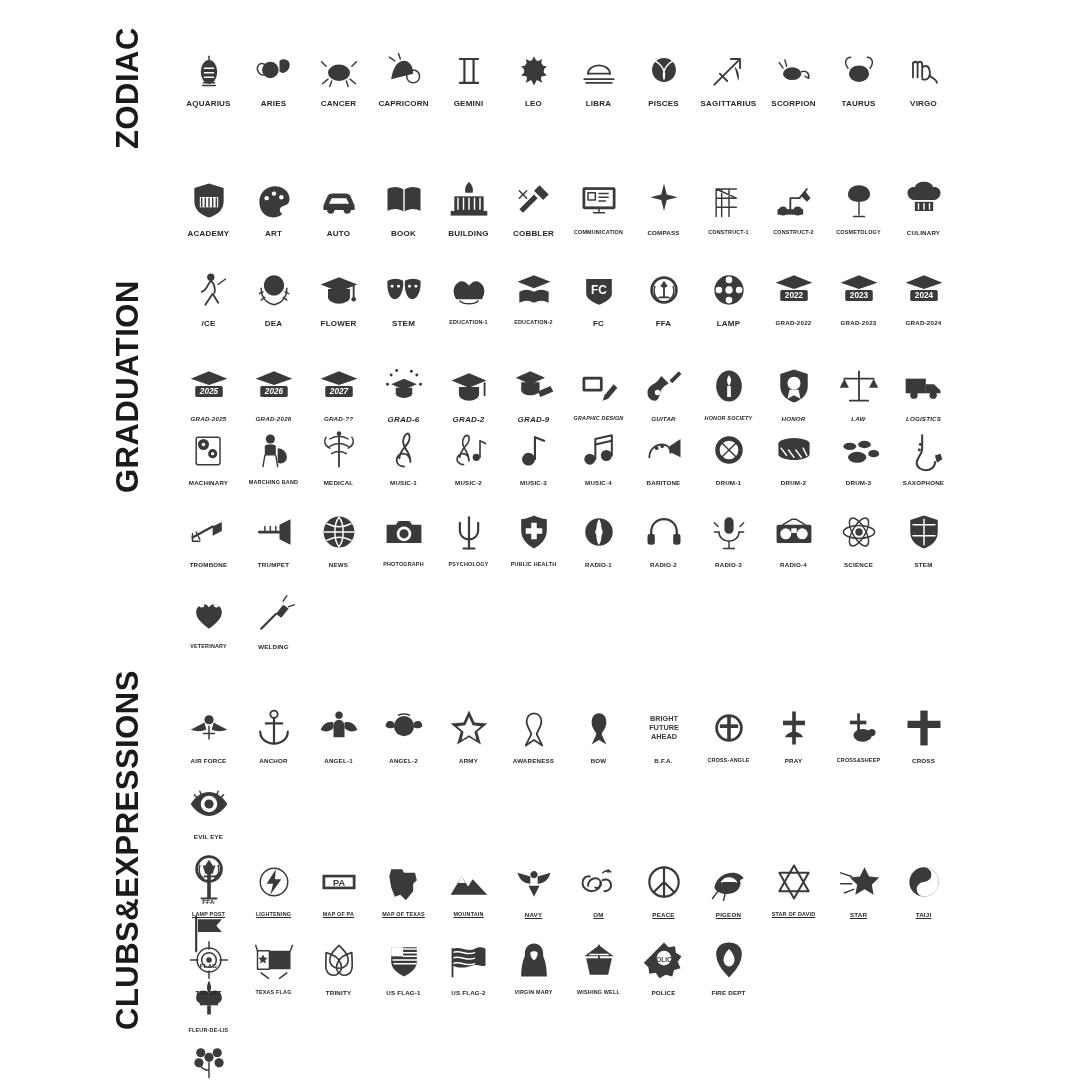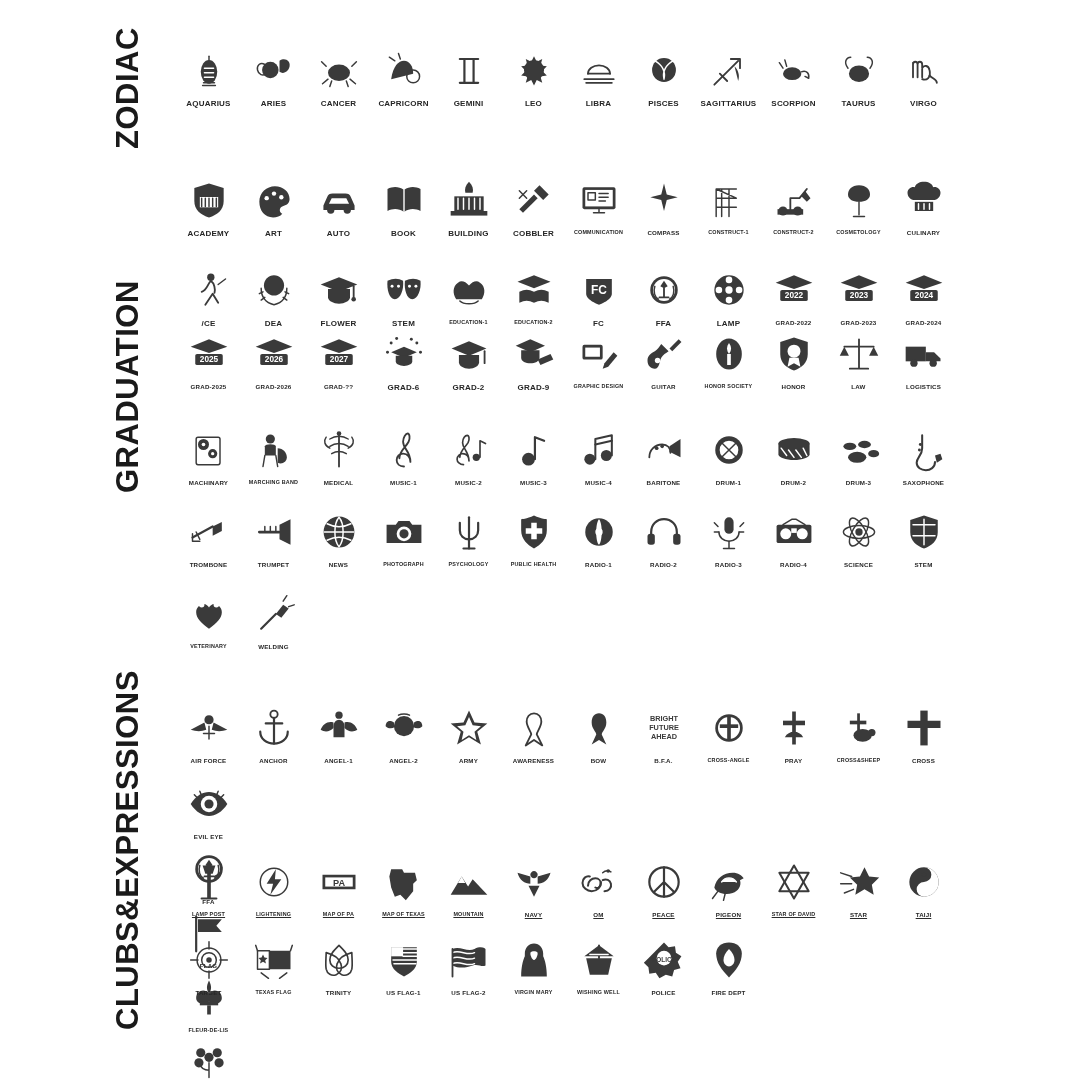--- a/index.html
+++ b/index.html
@@ -460,21 +460,21 @@
         <div class="glyph">
           <svg width="44" height="44" viewBox="0 0 48 48" fill="none" stroke="#3a3a3a" stroke-width="1.6" stroke-linecap="round" stroke-linejoin="round">
             <path d="M24 8L4 16l20 7 20-7z" fill="#3a3a3a" stroke="none"></path>
             <rect x="9" y="24" width="30" height="12" rx="2" fill="#3a3a3a" stroke="none"></rect>
             <text x="24" y="33" font-size="9" font-family="Liberation Sans, sans-serif" font-weight="bold" fill="#fff" stroke="none" text-anchor="middle">2024</text>
           </svg>
         </div>
         <div class="cap sm">GRAD-2024</div>
       </div>
     </div>
-  <div class="row" id="row-3" style="left:176px; top:326px;">
+  <div class="row" id="row-3" style="left:176px; top:358px;font-style:italic;">
       <div class="cell">
         <div class="glyph">
           <svg width="44" height="44" viewBox="0 0 48 48" fill="none" stroke="#3a3a3a" stroke-width="1.6" stroke-linecap="round" stroke-linejoin="round">
             <path d="M24 8L4 16l20 7 20-7z" fill="#3a3a3a" stroke="none"></path>
             <rect x="9" y="24" width="30" height="12" rx="2" fill="#3a3a3a" stroke="none"></rect>
             <text x="24" y="33" font-size="9" font-family="Liberation Sans, sans-serif" font-weight="bold" fill="#fff" stroke="none" text-anchor="middle">2025</text>
           </svg>
         </div>
         <div class="cap sm">GRAD-2025</div>
       </div>

